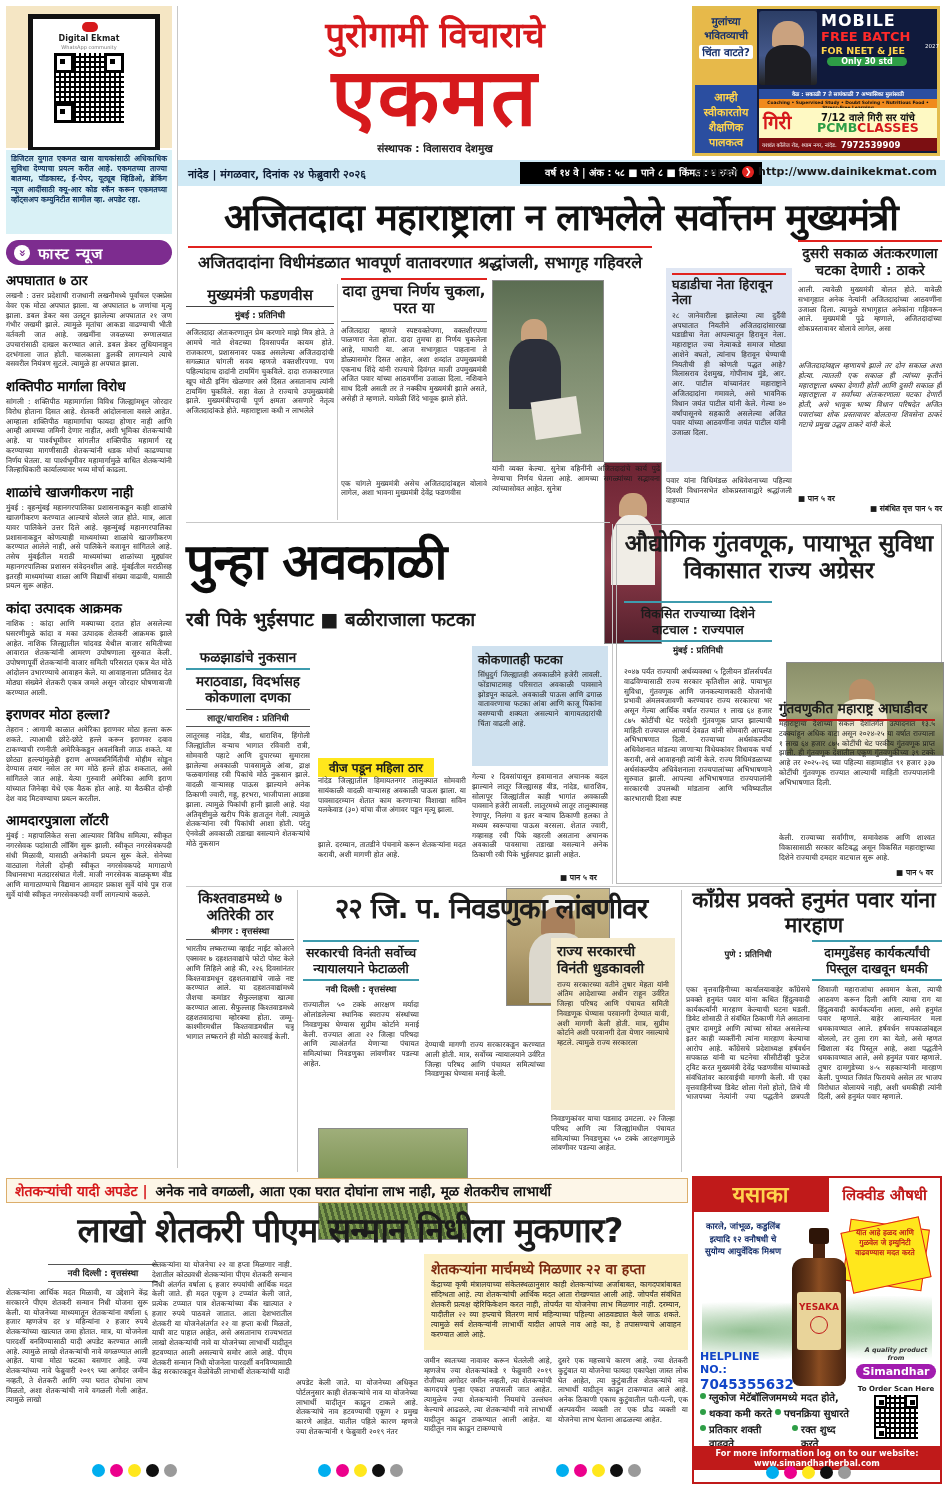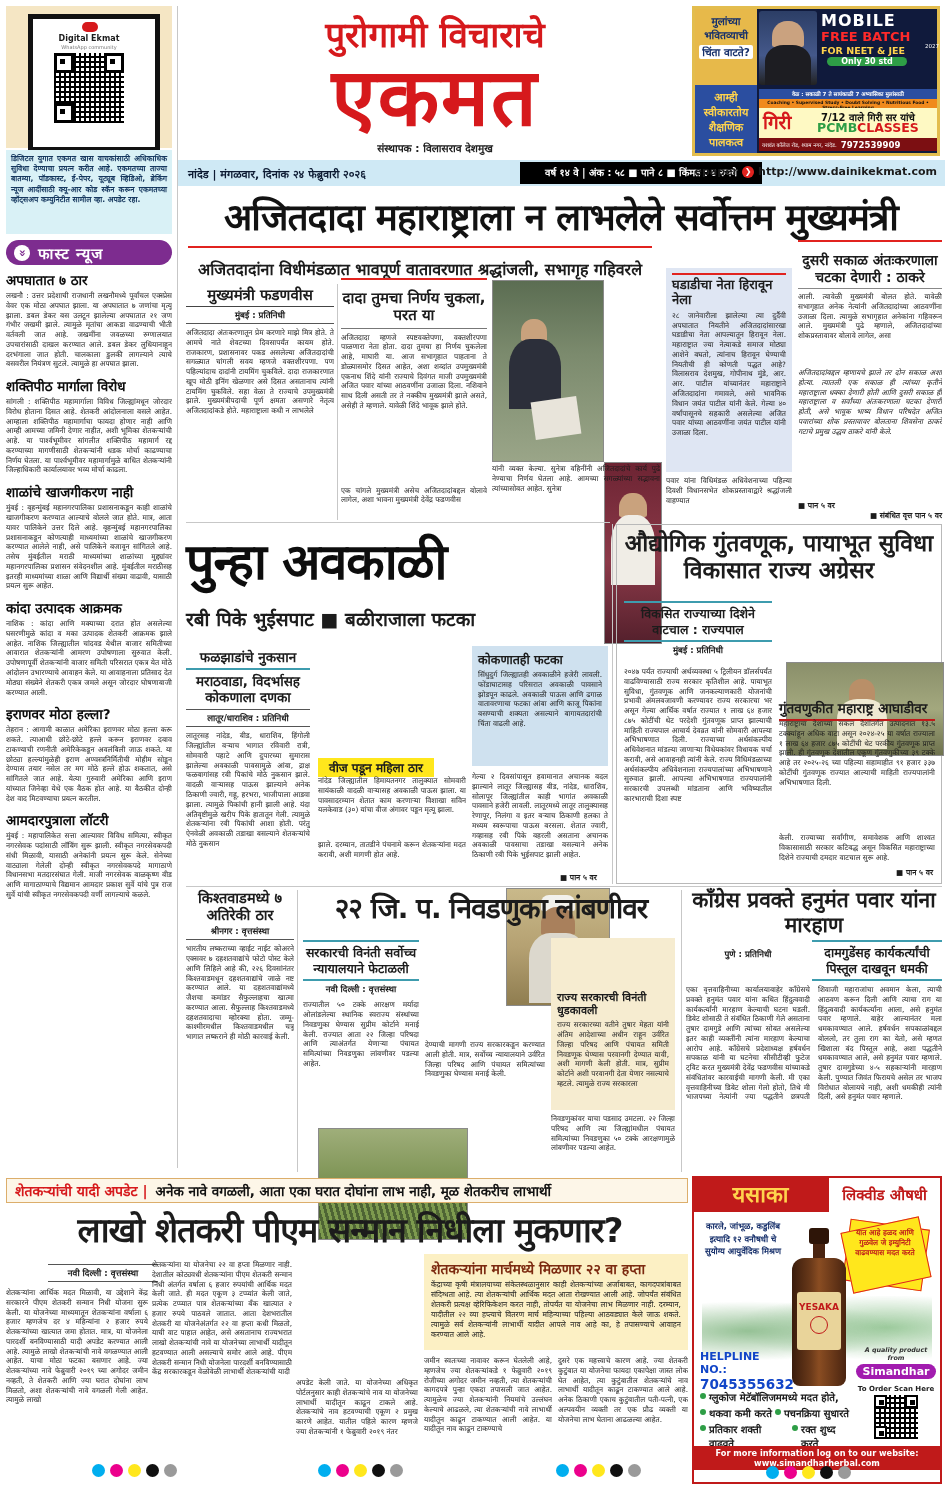--- a/index.html
+++ b/index.html
@@ -1,21 +1,21 @@
 <!DOCTYPE html>
 <html><head>
 <meta charset="utf-8">
 <style>
   html,body{margin:0;padding:0;background:#7e7e7e;}
   .page{position:relative;width:945px;height:1501px;margin:0 auto;background:#ffffff;
         font-family:"DejaVu Sans",sans-serif;color:#1c1c1c;overflow:hidden;}
   .abs{position:absolute;}
   .jc{text-align:center;}
   .bt{font-size:7.3px;line-height:1.34;text-align:justify;color:#1b1b1b;overflow:hidden;}
-  .rule-red{border-top:2.5px solid #e1231f;padding-top:10px;}
+  .rule-red{border-top:2.5px solid #e1231f;padding-top:3px;}
   .rule-teal{border-top:2px solid #3e9cae;border-bottom:2px solid #3e9cae;padding:3px 0;}
   .dateline{font-size:8.6px;font-weight:bold;text-align:center;border-bottom:1px solid #555;padding:2px 0;}
   .vline{width:1px;background:#c7c7c7;}
   .hline{height:1px;background:#c7c7c7;}
   .photo{overflow:hidden;border:1px solid #8a8a8a;position:relative;}
   .person{position:absolute;border-radius:46% 46% 8% 8%/60% 60% 8% 8%;}
   .dotrow{display:flex;gap:5px;align-items:center;}
   .dot{width:13px;height:13px;border-radius:50%;}
   .dc{background:#00aeef}.dm{background:#ec008c}.dy{background:#ffe71c}.dk{background:#101010}.dg{background:#9a9a9a}
   .fn-item{margin-bottom:8px;}
@@ -242,21 +242,21 @@
   <div class="abs jc" style="left:302px;top:888px;width:378px;font-size:28px;font-weight:bold;white-space:nowrap;letter-spacing:-1px;">२२ जि. प. निवडणुका लांबणीवर</div>
   <div class="abs" style="left:303px;top:940px;width:116px;height:232px;">
     <div class="jc rule-teal" style="font-size:12.5px;font-weight:bold;line-height:1.25;">सरकारची विनंती सर्वोच्च न्यायालयाने फेटाळली</div>
     <div class="dateline" style="border-bottom:none;">नवी दिल्ली : वृत्तसंस्था</div>
     <div class="bt" style="margin-top:3px;height:158px;">राज्यातील ५० टक्के आरक्षण मर्यादा ओलांडलेल्या स्थानिक स्वराज्य संस्थांच्या निवडणुका घेण्यास सुप्रीम कोर्टाने मनाई केली. राज्यात आता २२ जिल्हा परिषदा आणि त्याअंतर्गत येणाऱ्या पंचायत समित्यांच्या निवडणुका लांबणीवर पडल्या आहेत.</div>
   </div>
 
   <div class="abs bt" style="left:425px;top:1040px;width:120px;height:130px;">देण्याची मागणी राज्य सरकारकडून करण्यात आली होती. मात्र, सर्वोच्च न्यायालयाने उर्वरित जिल्हा परिषद आणि पंचायत समित्यांच्या निवडणुका घेण्यास मनाई केली.</div>
 
   <div class="abs" style="left:551px;top:938px;width:124px;height:172px;background:#f6ecd0;padding:5px 6px;box-sizing:border-box;">
-    <div style="font-size:11px;font-weight:bold;line-height:1.2;margin-top:48px;">राज्य सरकारची विनंती धुडकावली</div>
+    <div style="font-size:14px;font-weight:bold;line-height:1.2;">राज्य सरकारची विनंती धुडकावली</div>
     <div class="bt" style="margin-top:3px;height:124px;">राज्य सरकारच्या वतीने तुषार मेहता यांनी अंतिम आदेशाच्या अधीन राहून उर्वरित जिल्हा परिषद आणि पंचायत समिती निवडणूक घेण्यास परवानगी देण्यात यावी, अशी मागणी केली होती. मात्र, सुप्रीम कोर्टाने अशी परवानगी देता येणार नसल्याचे म्हटले. त्यामुळे राज्य सरकारला</div>
   </div>
   <div class="abs bt" style="left:551px;top:1114px;width:124px;height:56px;">निवडणुकांवर याचा पडसाद उमटला. २२ जिल्हा परिषद आणि त्या जिल्ह्यांमधील पंचायत समित्यांच्या निवडणुका ५० टक्के आरक्षणामुळे लांबणीवर पडल्या आहेत.</div>
 
   <div class="abs vline" style="left:681px;top:890px;height:282px;"></div>
 
   <div class="abs jc" style="left:686px;top:888px;width:256px;font-size:21px;font-weight:bold;line-height:1.2;">काँग्रेस प्रवक्ते हनुमंत पवार यांना मारहाण</div>
   <div class="abs dateline" style="left:700px;top:946px;width:96px;border-bottom:none;">पुणे : प्रतिनिधी</div>
   <div class="abs jc rule-teal" style="left:812px;top:940px;width:130px;font-size:12.5px;font-weight:bold;line-height:1.25;">दामगुडेंसह कार्यकर्त्यांची पिस्तूल दाखवून धमकी</div>
   <div class="abs bt" style="left:686px;top:985px;width:256px;height:186px;column-count:2;column-gap:8px;">एका वृत्तवाहिनीच्या कार्यालयाबाहेर काँग्रेसचे प्रवक्ते हनुमंत पवार यांना कथित हिंदुत्ववादी कार्यकर्त्यांनी मारहाण केल्याची घटना घडली. डिबेट शोसाठी ते संबंधित ठिकाणी गेले असताना तुषार दामगुडे आणि त्यांच्या सोबत असलेल्या इतर काही व्यक्तींनी त्यांना मारहाण केल्याचा आरोप आहे. काँग्रेसचे प्रदेशाध्यक्ष हर्षवर्धन सपकाळ यांनी या घटनेचा सीसीटीव्ही फुटेज ट्विट करत मुख्यमंत्री देवेंद्र फडणवीस यांच्याकडे संबंधितांवर कारवाईची मागणी केली. मी एका वृत्तवाहिनीच्या डिबेट शोला गेलो होतो, तिथे मी भाजपच्या नेत्यांनी ज्या पद्धतीने छत्रपती शिवाजी महाराजांचा अवमान केला, त्याची आठवण करून दिली आणि त्याचा राग या हिंदुत्ववादी कार्यकर्त्यांना आला, असे हनुमंत पवार म्हणाले. बाहेर आल्यानंतर मला धमकावण्यात आले. हर्षवर्धन सपकाळांबद्दल बोललो, तर तुला राग का येतो, असे म्हणत खिशाला बंद पिस्तूल आहे, अशा पद्धतीने धमकावण्यात आले, असे हनुमंत पवार म्हणाले. तुषार दामगुडेच्या ४-५ सहकाऱ्यांनी मारहाण केली. पुण्यात जिवंत फिरायचे असेल तर भाजप विरोधात बोलायचे नाही, अशी धमकीही त्यांनी दिली, असे हनुमंत पवार म्हणाले.</div>

